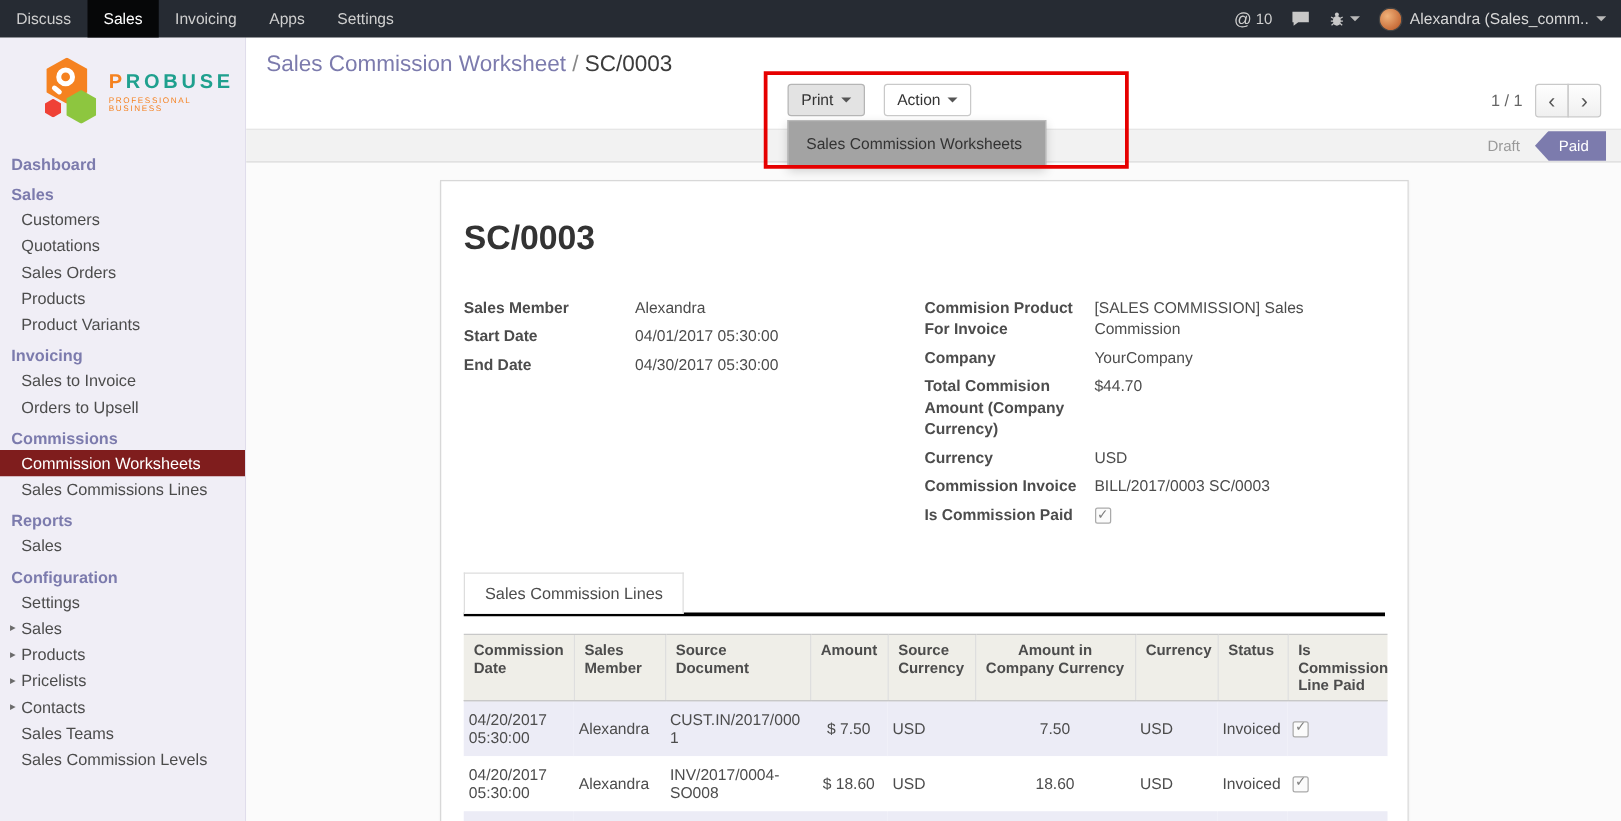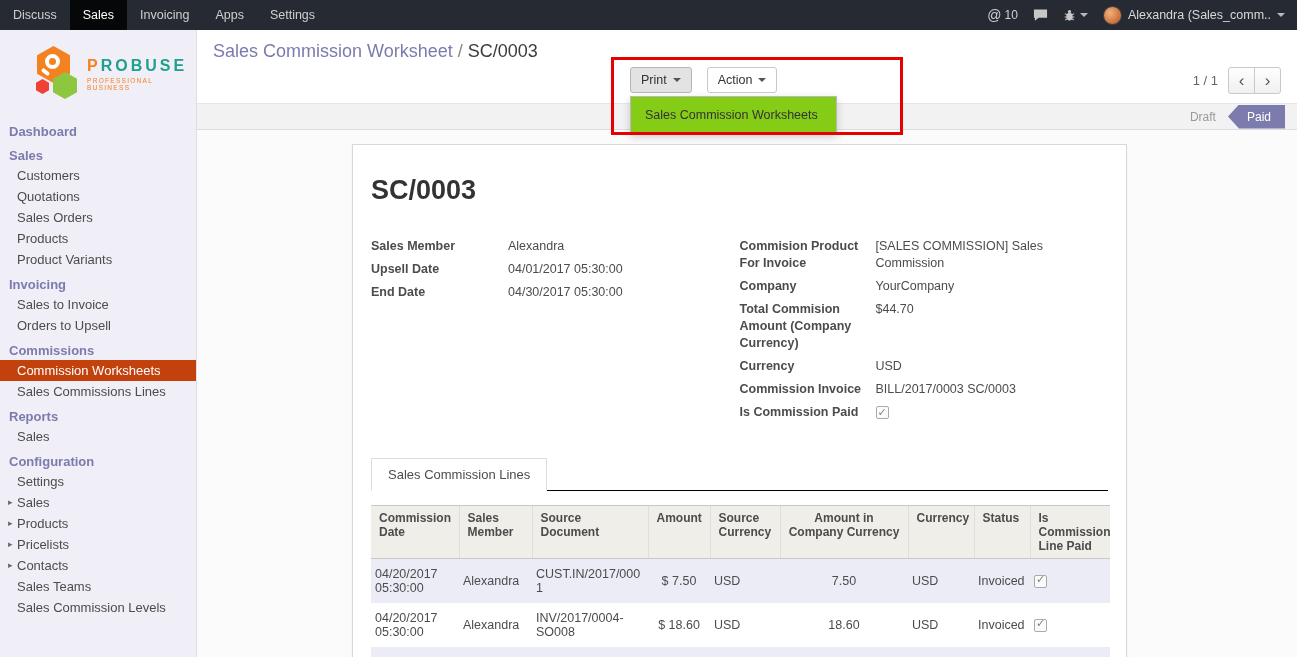--- a/index.html
+++ b/index.html
@@ -47,21 +47,21 @@
   .hex-red { width:13px; height:15px; left:6px; top:33px; background:#ef4136; }
   .logo-title { font-size:16px; font-weight:bold; letter-spacing:3px; line-height:18px; }
   .logo-title .lp { color:#f58220; }
   .logo-title .lr { color:#1fa08e; }
   .logo-sub { font-size:6.5px; color:#f58220; letter-spacing:1.3px; margin-top:2px; }
 
   .menu { padding-top:2px; }
   .side-heading { color:#7c7bad; font-weight:bold; font-size:13px; padding:2px 8px 2px 9px; margin-top:5px; cursor:pointer; }
   .side-heading:first-child { margin-top:0; }
   .side-item { color:#4c4c4c; font-size:13px; padding:3px 8px 3px 17px; cursor:pointer; position:relative; line-height:15px; }
-  .side-item.side-selected { background:#c2410c; color:#fff; }
+  .side-item.side-selected { background:#7f1d1d; color:#fff; }
   .side-arrow { position:absolute; left:8px; top:3px; font-size:9px; color:#6b6b6b; }
 
   
   #content { position:absolute; left:197px; top:30px; right:0; bottom:0; background:#fbfbfb; }
 
   #crumb-bar { position:absolute; top:0; left:0; right:0; height:73px; background:#fff; }
   .breadcrumb { position:absolute; left:16px; top:11px; font-size:18px; white-space:nowrap; }
   .bc-link { color:#7c7bad; cursor:pointer; }
   .bc-sep { color:#888; margin:0 5px; }
   .bc-cur { color:#3c3c3c; }
@@ -84,21 +84,21 @@
   .st-paid { background:#7c7bad; color:#fff; font-size:12px; padding:5px 14px 5px 19px;
     clip-path:polygon(0 50%, 11px 0, 100% 0, 100% 100%, 11px 100%); cursor:pointer; }
 
   #ctrl-buttons { position:absolute; top:37px; left:433px; display:flex; gap:15px; z-index:10; }
   .btn { height:26px; padding:0 10px; font-size:12.5px; color:#333; background:#fff;
     border:1px solid #c9c9c9; border-radius:3px; display:inline-flex; align-items:center; gap:6px; cursor:pointer;
     font-family:"Liberation Sans",sans-serif; }
   .btn .caret { width:0; height:0; border-left:4px solid transparent; border-right:4px solid transparent; border-top:4px solid #555; }
   .btn.open { background:#e3e3e3; border-color:#b5b5b5; }
 
-  #print-dropdown { position:absolute; top:66px; left:433px; width:207px; background:#84cc16;
+  #print-dropdown { position:absolute; top:66px; left:433px; width:207px; background:#a3a3a3;
     border:1px solid #b9b9b9; box-shadow:0 3px 8px rgba(0,0,0,0.18); z-index:9; padding:5px 0; }
   .dropdown-item { font-size:12.5px; color:#333; padding:6px 14px; cursor:pointer; white-space:nowrap; }
 
   #annotation-box { position:absolute; top:27px; left:414px; width:292px; height:78px;
     border:3px solid #e60000; z-index:30; pointer-events:none; }
 
   
   #sheet { position:absolute; top:114px; left:155px; width:775px; height:600px;
     background:#fff; border:1px solid #d8d8d8; box-shadow:0 1px 2px rgba(0,0,0,0.06);
     padding:22px 18px 0 18px; z-index:1; }
@@ -112,21 +112,21 @@
   .group.right .field-label { width:136px; }
   .group.left .field-value { width:200px; color:#4c4c4c; }
   .group.right .field-value { width:224px; color:#4c4c4c; }
   .field-value.link { color:#7c7bad; cursor:pointer; }
 
   .checkbox { display:inline-block; width:13px; height:13px; border:1px solid #aaa; background:#fbfbfb;
     position:relative; border-radius:2px; vertical-align:middle; }
   .checkbox.checked::after { content:"\2713"; position:absolute; top:-3px; left:1px; font-size:11px; color:#808080; }
 
   .notebook { margin-top:30px; }
-  .tab-bar { border-bottom:1px solid #000000; }
+  .tab-bar { border-bottom:3px solid #000000; }
   .tab { display:inline-block; padding:8px 16px; border:1px solid #ddd; border-bottom:1px solid #fff;
     background:#fff; position:relative; top:1px; font-size:13px; color:#4c4c4c; cursor:pointer; margin-left:0; }
 
   table.lines { width:100%; border-collapse:collapse; margin-top:14px; table-layout:fixed;
     font-size:12.5px; color:#4c4c4c; }
   table.lines th { background:#efeee8; border-top:1px solid #c8c8c8; border-bottom:1px solid #c8c8c8;
     border-left:1px solid #dedede; font-weight:bold; font-size:12px; text-align:left;
     padding:5px 8px; vertical-align:top; cursor:pointer; }
   table.lines th:first-child { border-left:none; }
   table.lines th.ta-r, table.lines td.ta-r { text-align:center; }
@@ -258,21 +258,21 @@
   <div id="sheet">
     <h1 id="record-title">SC/0003</h1>
 
     <div class="groups">
       <div class="group left">
           <div class="field-row">
             <span class="field-label">Sales Member</span>
             <span class="field-value link">Alexandra</span>
           </div>
           <div class="field-row">
-            <span class="field-label">Upsell Date</span>
+            <span class="field-label">Start Date</span>
             <span class="field-value">04/01/2017 05:30:00</span>
           </div>
           <div class="field-row">
             <span class="field-label">End Date</span>
             <span class="field-value">04/30/2017 05:30:00</span>
           </div>
         </div>
       <div class="group right">
           <div class="field-row">
             <span class="field-label">Commision Product For Invoice</span>

